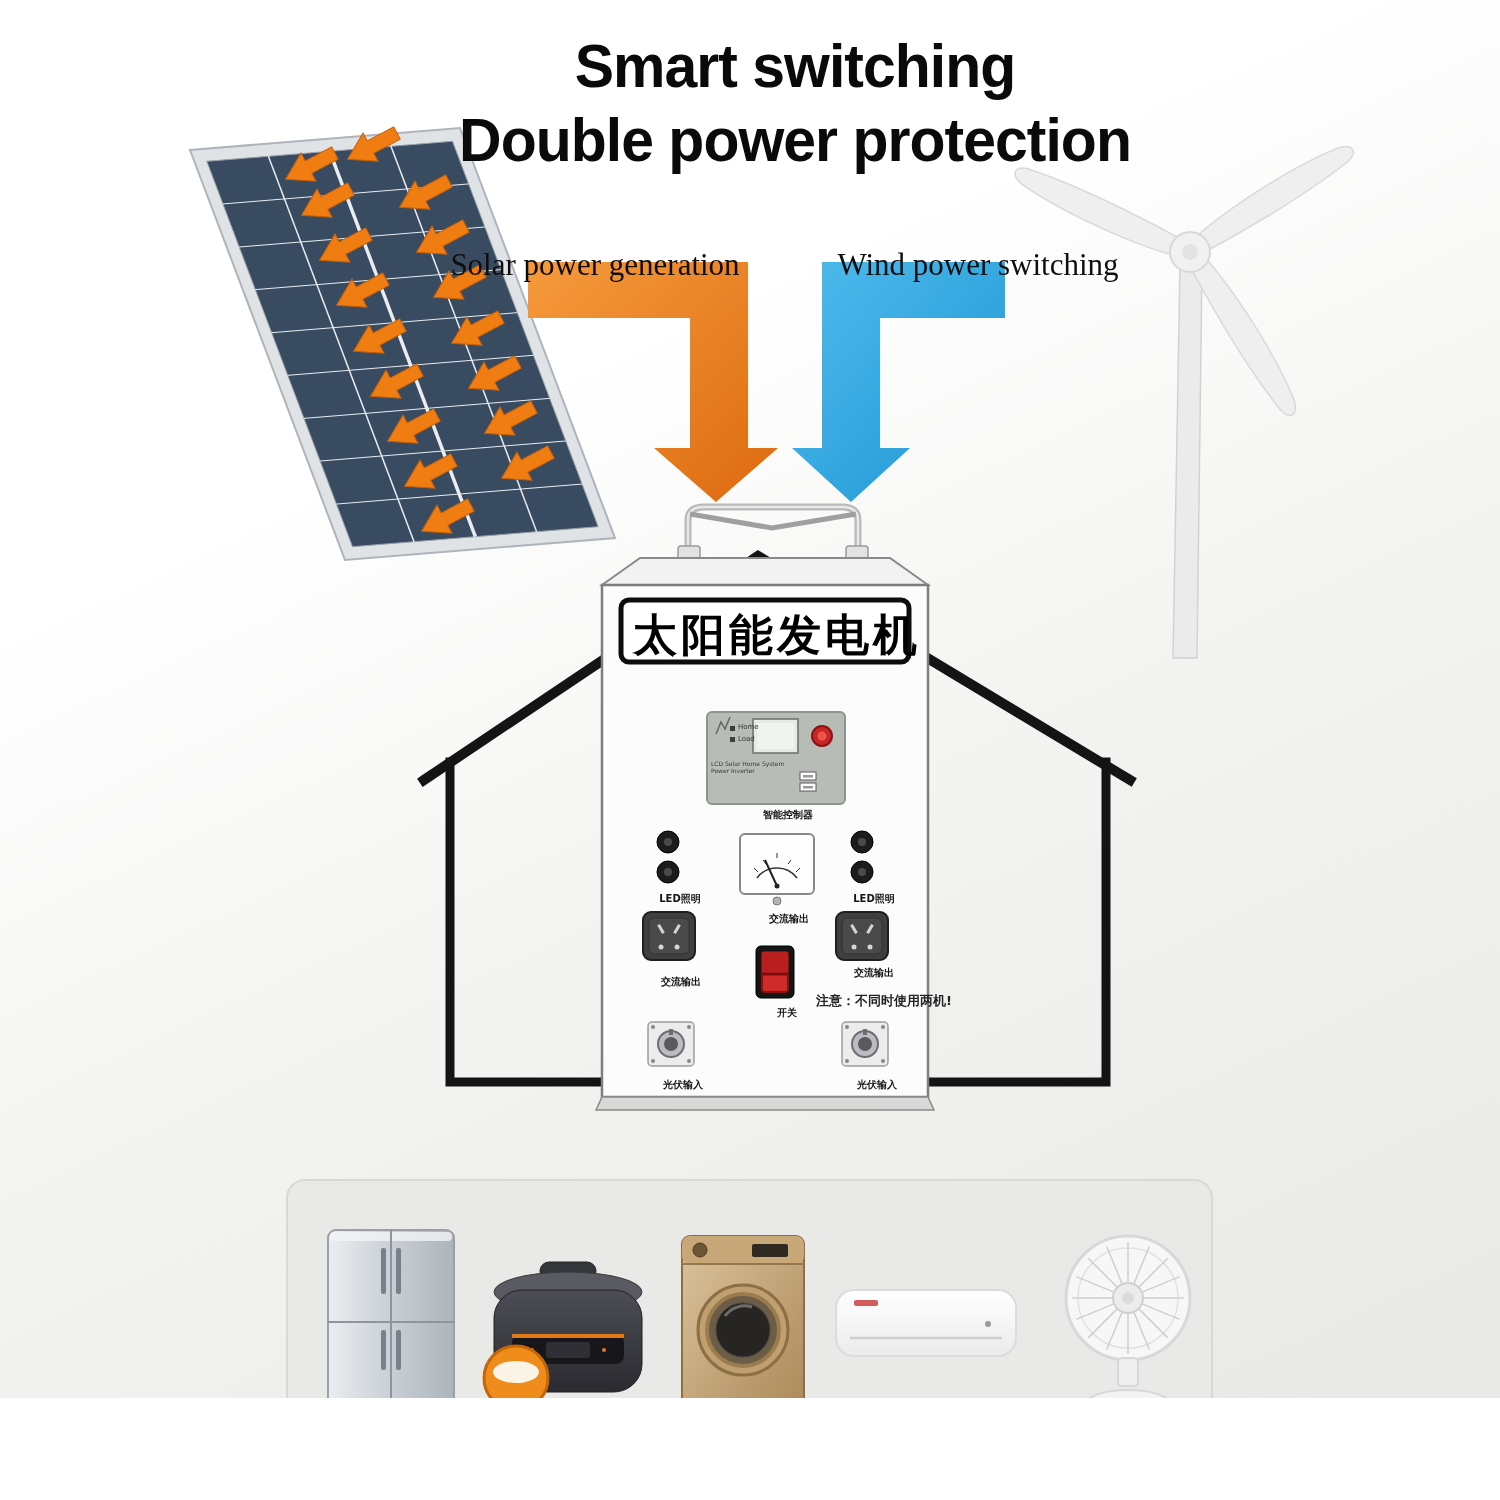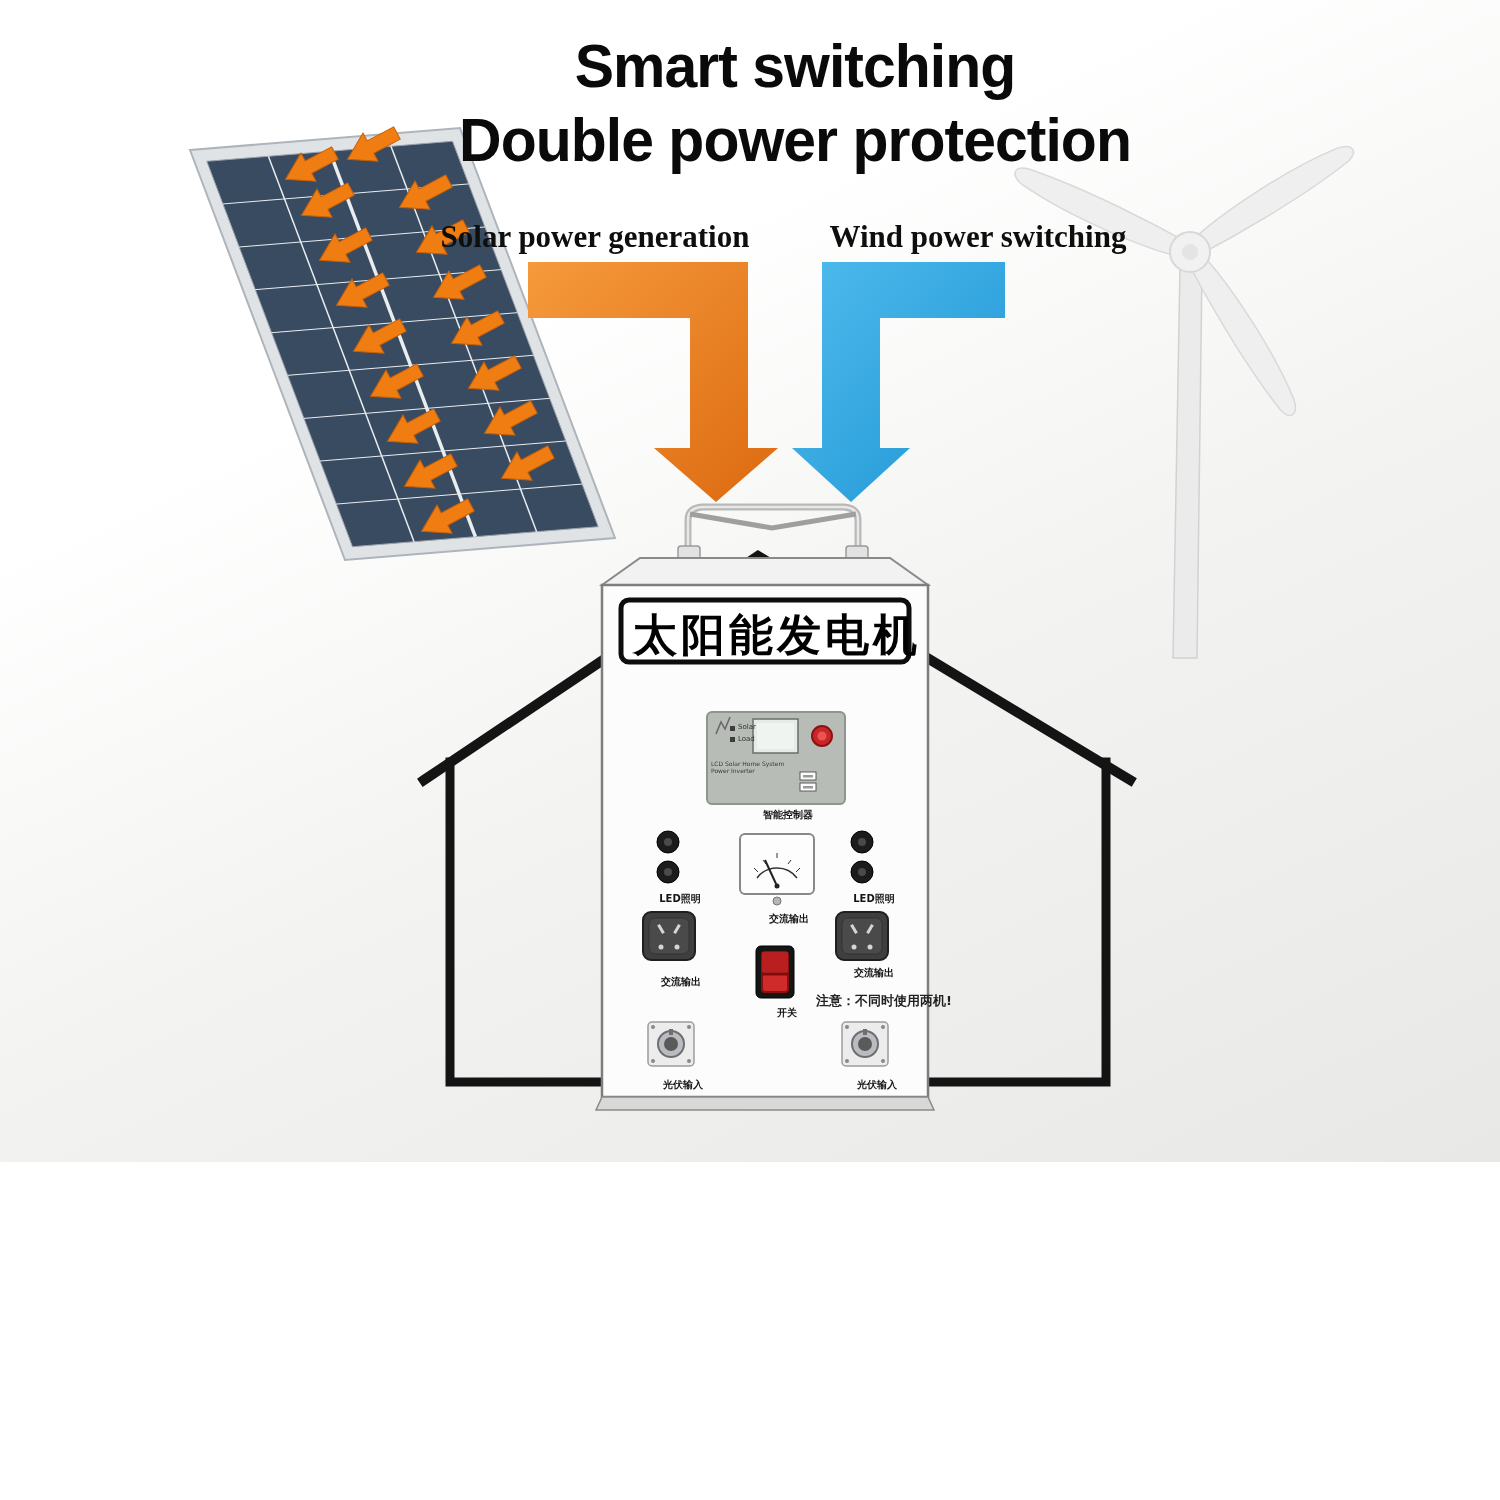--- a/index.html
+++ b/index.html
@@ -1,23 +1,23 @@
 <!DOCTYPE html>
 <html><head>
 <meta charset="utf-8">
 <style>
   html,body{margin:0;padding:0;background:#fff;}
-  .stage{position:relative;width:1500px;height:1162px;overflow:hidden;
+  .stage{position:relative;width:1500px;height:1398px;overflow:hidden;
          background:linear-gradient(155deg,#ffffff 30%,#f3f3f1 58%,#e8e8e6 100%);
          font-family:"Liberation Sans",sans-serif;}
   .lbl{position:absolute;transform:translateX(-50%);text-align:center;color:#151515;white-space:nowrap;}
   .title-line{position:absolute;left:795px;transform:translateX(-50%) scaleX(.95);
               font-family:"Liberation Sans",sans-serif;font-weight:800;font-size:62px;
               color:#0a0a0a;white-space:nowrap;letter-spacing:-1px;}
-  .src-label{font-family:"Liberation Serif",serif;font-weight:700;font-size:31px;color:#0e0e0e;}
+  .src-label{font-family:"Liberation Serif",serif;font-weight:400;font-size:31px;color:#0e0e0e;margin-top:28px;}
   .plate-text{font-size:44px;font-weight:900;letter-spacing:4px;color:#000;}
   .cn{font-family:"DejaVu Sans",sans-serif;font-weight:600;margin-left:12px;}
   .s10{font-size:10px;} .s11{font-size:10px;text-align:center;} .s9{font-size:13px;color:#222;}
   .tiny{position:absolute;font-size:7px;line-height:7px;color:#333;font-family:"DejaVu Sans",sans-serif;}
   .caption{position:absolute;font-size:6px;line-height:7px;color:#3a3a3a;width:88px;
            font-family:"DejaVu Sans",sans-serif;}
   svg{position:absolute;left:0;top:0;}
 </style>
 </head>
 <body>
@@ -298,17 +298,17 @@
 <div class="lbl cn s10" style="left:668px;top:892px">LED照明</div>
 <div class="lbl cn s10" style="left:862px;top:892px">LED照明</div>
 <div class="lbl cn s10" style="left:777px;top:912px">交流输出</div>
 <div class="lbl cn s10" style="left:669px;top:975px">交流输出</div>
 <div class="lbl cn s10" style="left:862px;top:966px">交流输出</div>
 <div class="lbl cn s10" style="left:775px;top:1006px">开关</div>
 <div class="lbl cn s9" style="left:872px;top:992px">注意：不同时使用两机!</div>
 <div class="lbl cn s10" style="left:671px;top:1078px">光伏输入</div>
 <div class="lbl cn s10" style="left:865px;top:1078px">光伏输入</div>
 
-<div class="tiny" style="left:738px;top:724px">Solar</div>
+<div class="tiny" style="left:738px;top:724px">Home</div>
 <div class="tiny" style="left:738px;top:736px">Load</div>
 <div class="caption" style="left:711px;top:760px">LCD Solar Home System Power Inverter</div>
 
 </div>
 
 </body></html>

